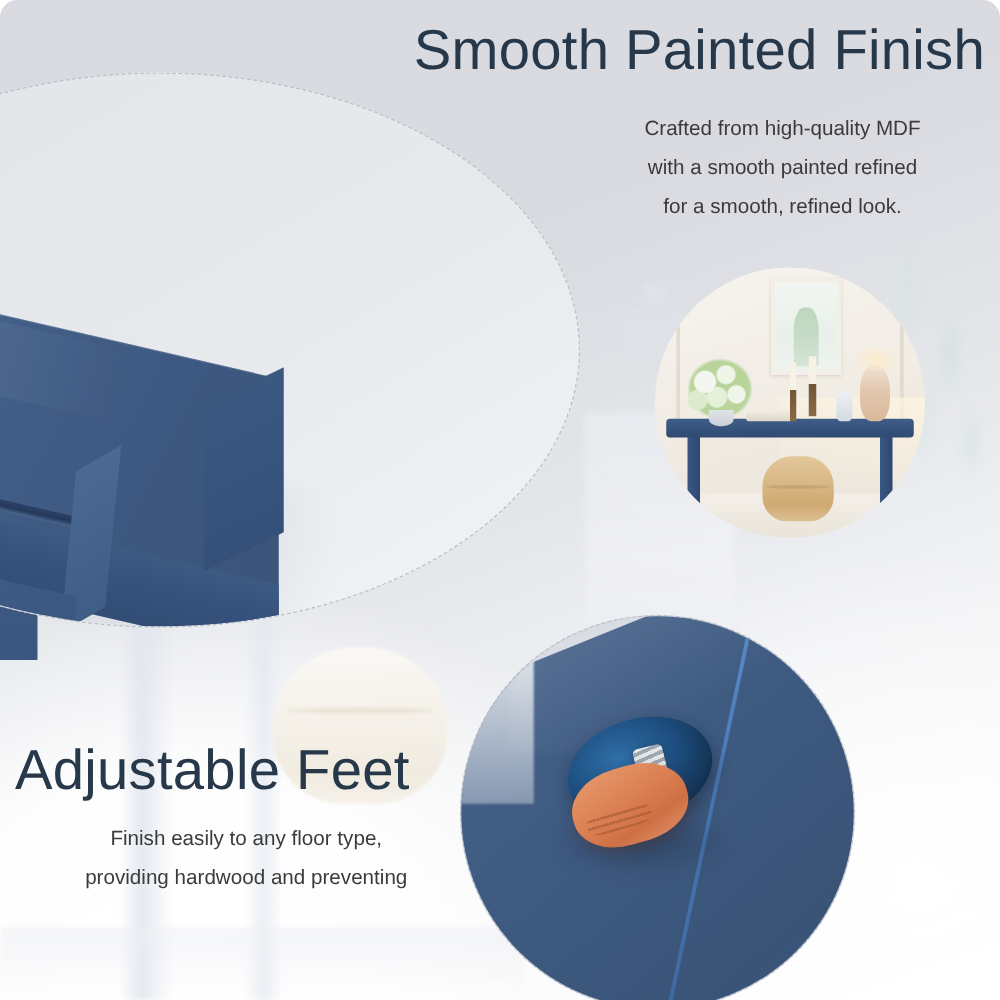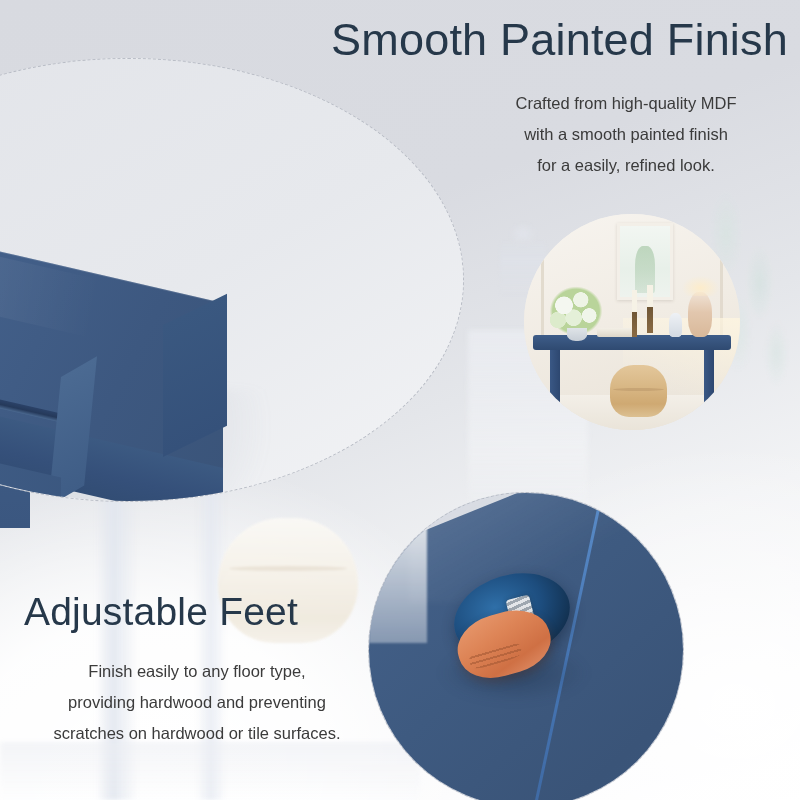--- a/index.html
+++ b/index.html
@@ -12,20 +12,21 @@
 
   .canvas {
     position:relative;
     width:800px;
     height:800px;
     overflow:hidden;
     background:
       radial-gradient(ellipse 560px 460px at 18% 96%, rgba(255,255,255,1) 0%, rgba(255,255,255,0.92) 32%, rgba(255,255,255,0) 68%),
       radial-gradient(ellipse 520px 420px at 92% 88%, rgba(255,255,255,0.95) 0%, rgba(255,255,255,0) 62%),
       linear-gradient(160deg, #d8dae0 0%, #d9dbe1 32%, #e4e6ea 52%, #f2f3f5 70%, #fbfbfc 88%, #ffffff 100%);
+    border-radius: 14px;
   }
 
   
   .ghost-stool {
     position:absolute; left:218px; top:518px; width:140px; height:125px;
     background:
       linear-gradient(180deg, #fdfbf6 0%, #f6f1e7 45%, #efe8da 80%, #f4efe6 100%);
     border-radius:46% 46% 40% 40% / 52% 52% 46% 46%;
     opacity:0.82;
     filter:blur(1.2px);
@@ -302,21 +303,21 @@
 
   
   .title {
     position:absolute;
     color:#26384a;
     font-weight:400;
     letter-spacing:.2px;
     white-space:nowrap;
   }
   .title-smooth { right:12px; top:16px; font-size:45px; line-height:1.05; }
-  .title-feet   { left:24px;  top:592px; font-size:39px; line-height:1.05; }
+  .title-feet   { left:12px;  top:592px; font-size:45px; line-height:1.05; }
 
   .body-text {
     position:absolute;
     color:#3b3b3b;
     font-size:16.5px;
     line-height:31px;
     text-align:center;
     white-space:nowrap;
   }
   .body-smooth { left:452px; top:88px; width:348px; }
@@ -376,24 +377,23 @@
     <div class="ft-shadow"></div>
     <div class="ft-mount"></div>
     <div class="ft-screw"></div>
     <div class="ft-pad"></div>
     <div class="ft-wall"></div>
   </div>
 
   <div class="title title-smooth">Smooth Painted Finish</div>
   <div class="body-smooth body-text">
     <div>Crafted from high-quality MDF</div>
-    <div>with a smooth painted finish</div>
-    <div>for a easily, refined look.</div>
+    <div>with a smooth painted refined</div>
+    <div>for a smooth, refined look.</div>
   </div>
 
   <div class="title title-feet">Adjustable Feet</div>
   <div class="body-feet body-text">
     <div>Finish easily to any floor type,</div>
     <div>providing hardwood and preventing</div>
-    <div>scratches on hardwood or tile surfaces.</div>
   </div>
 
 </div>
 
 </body></html>

